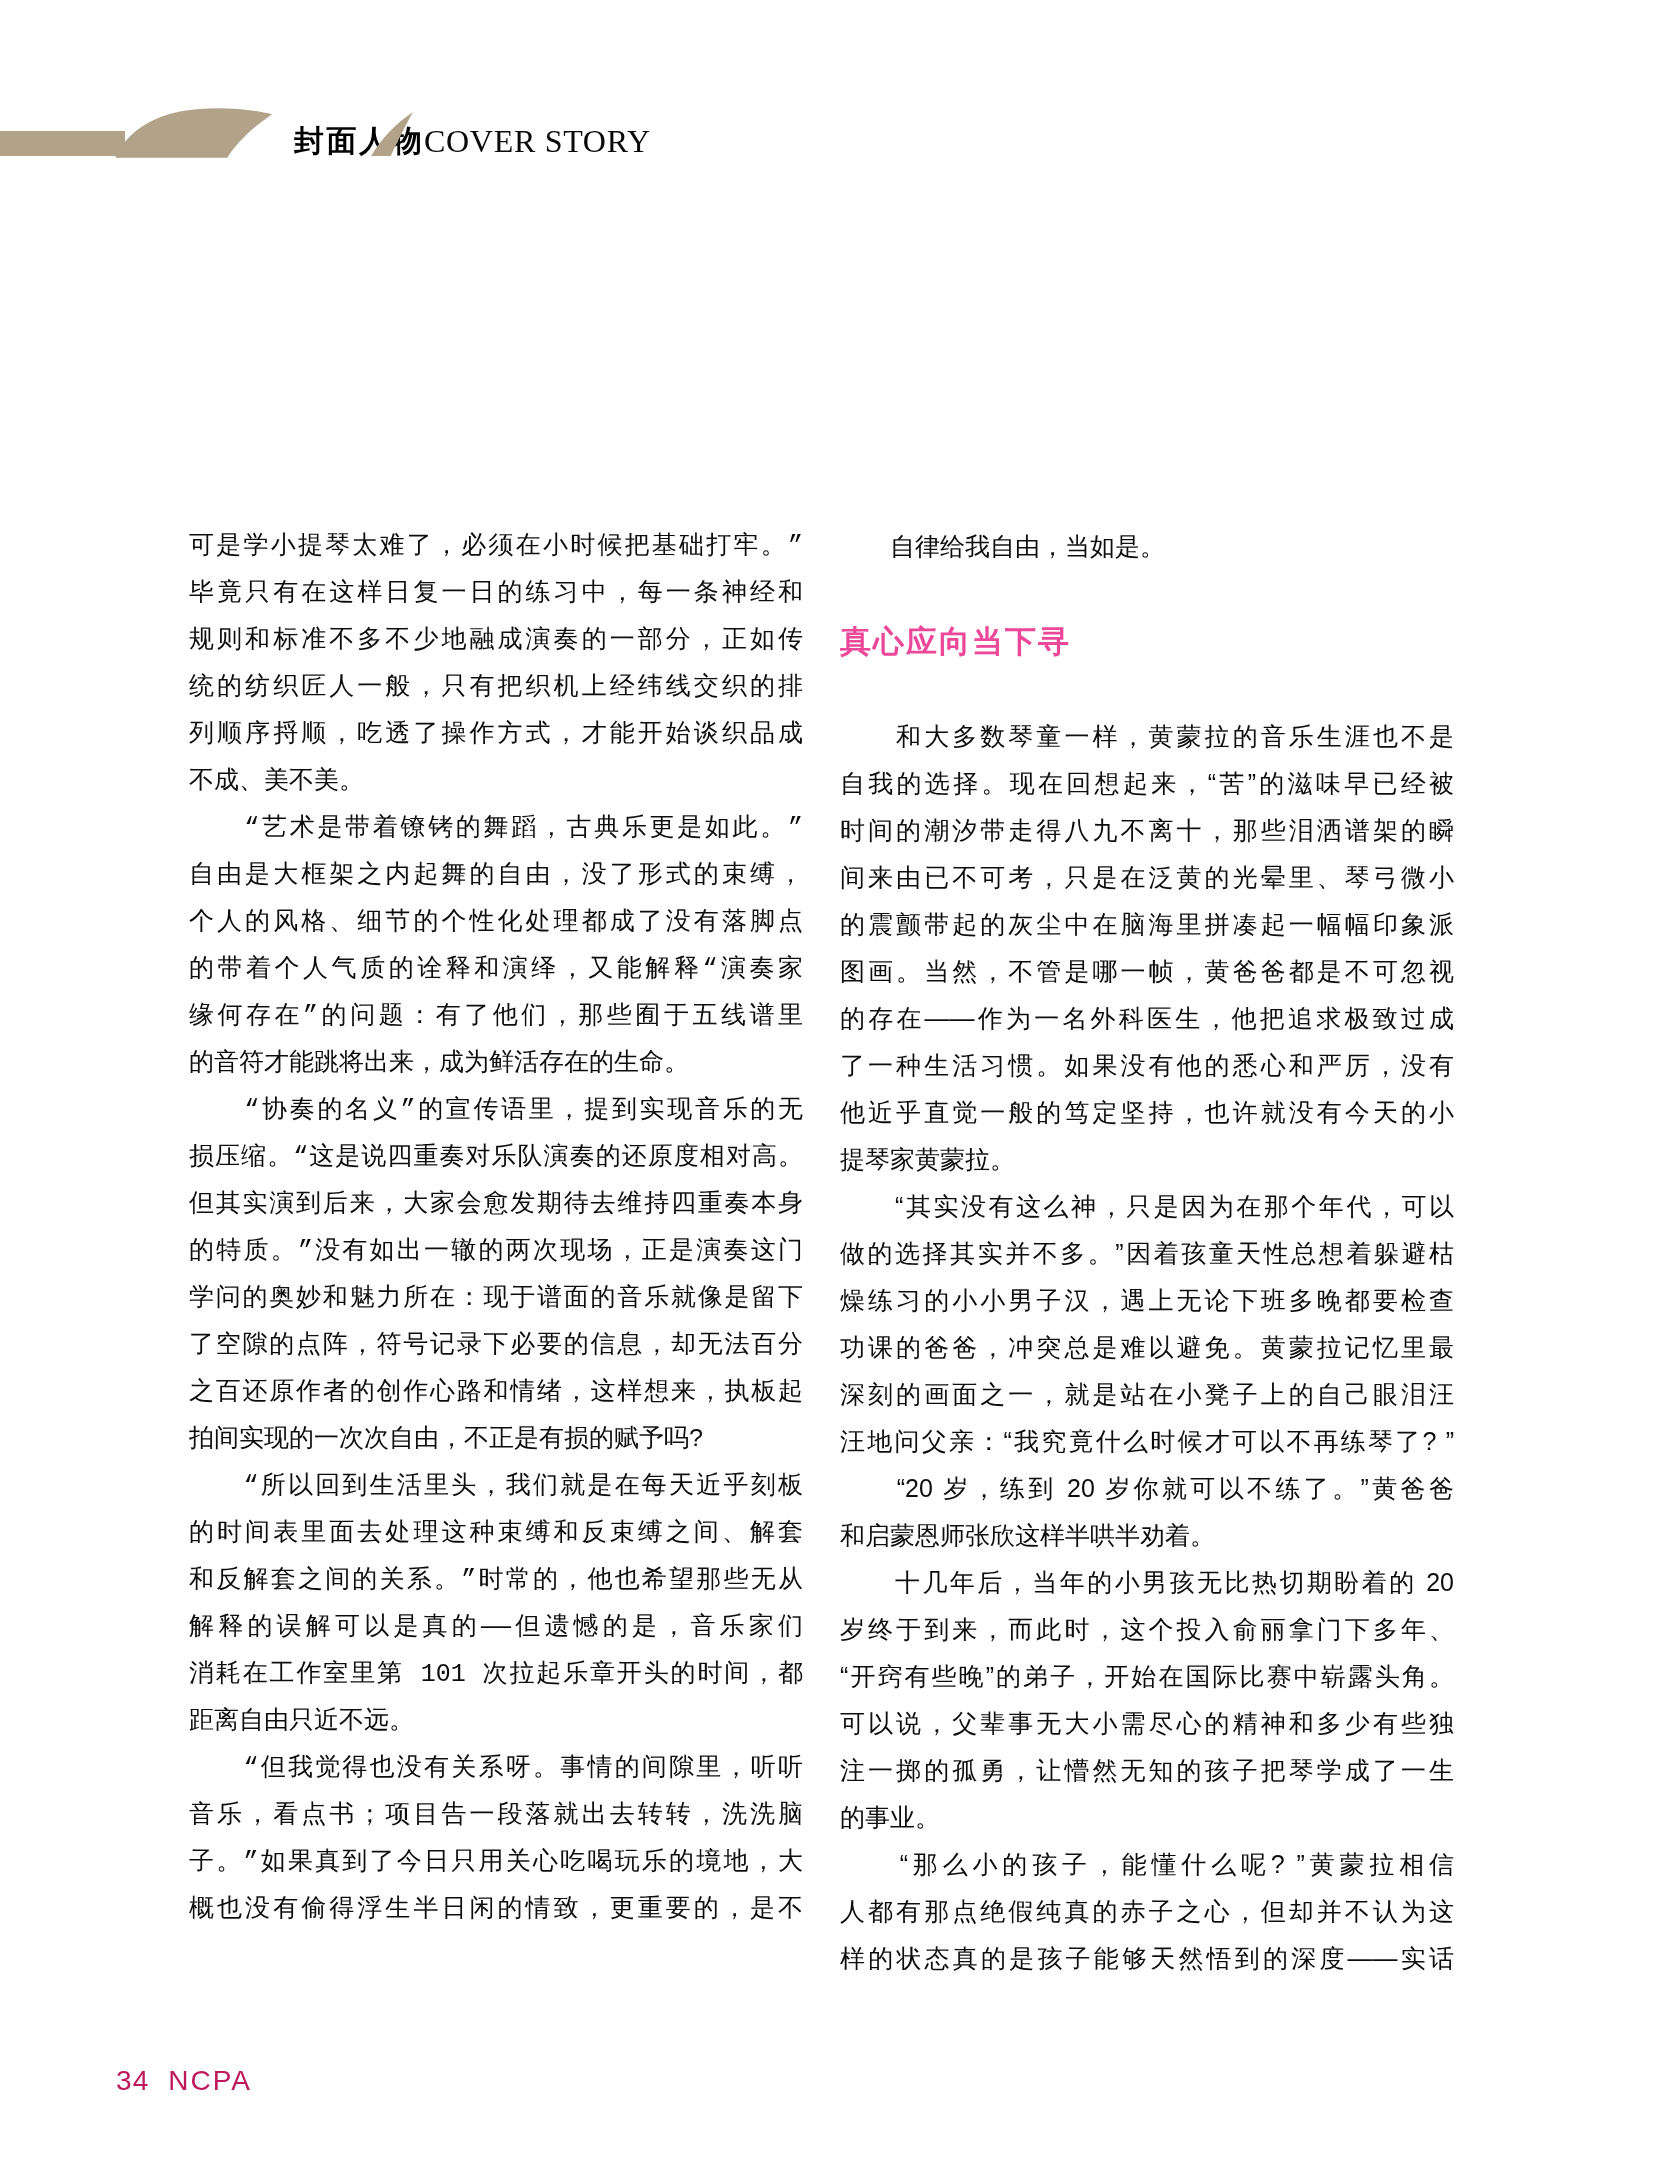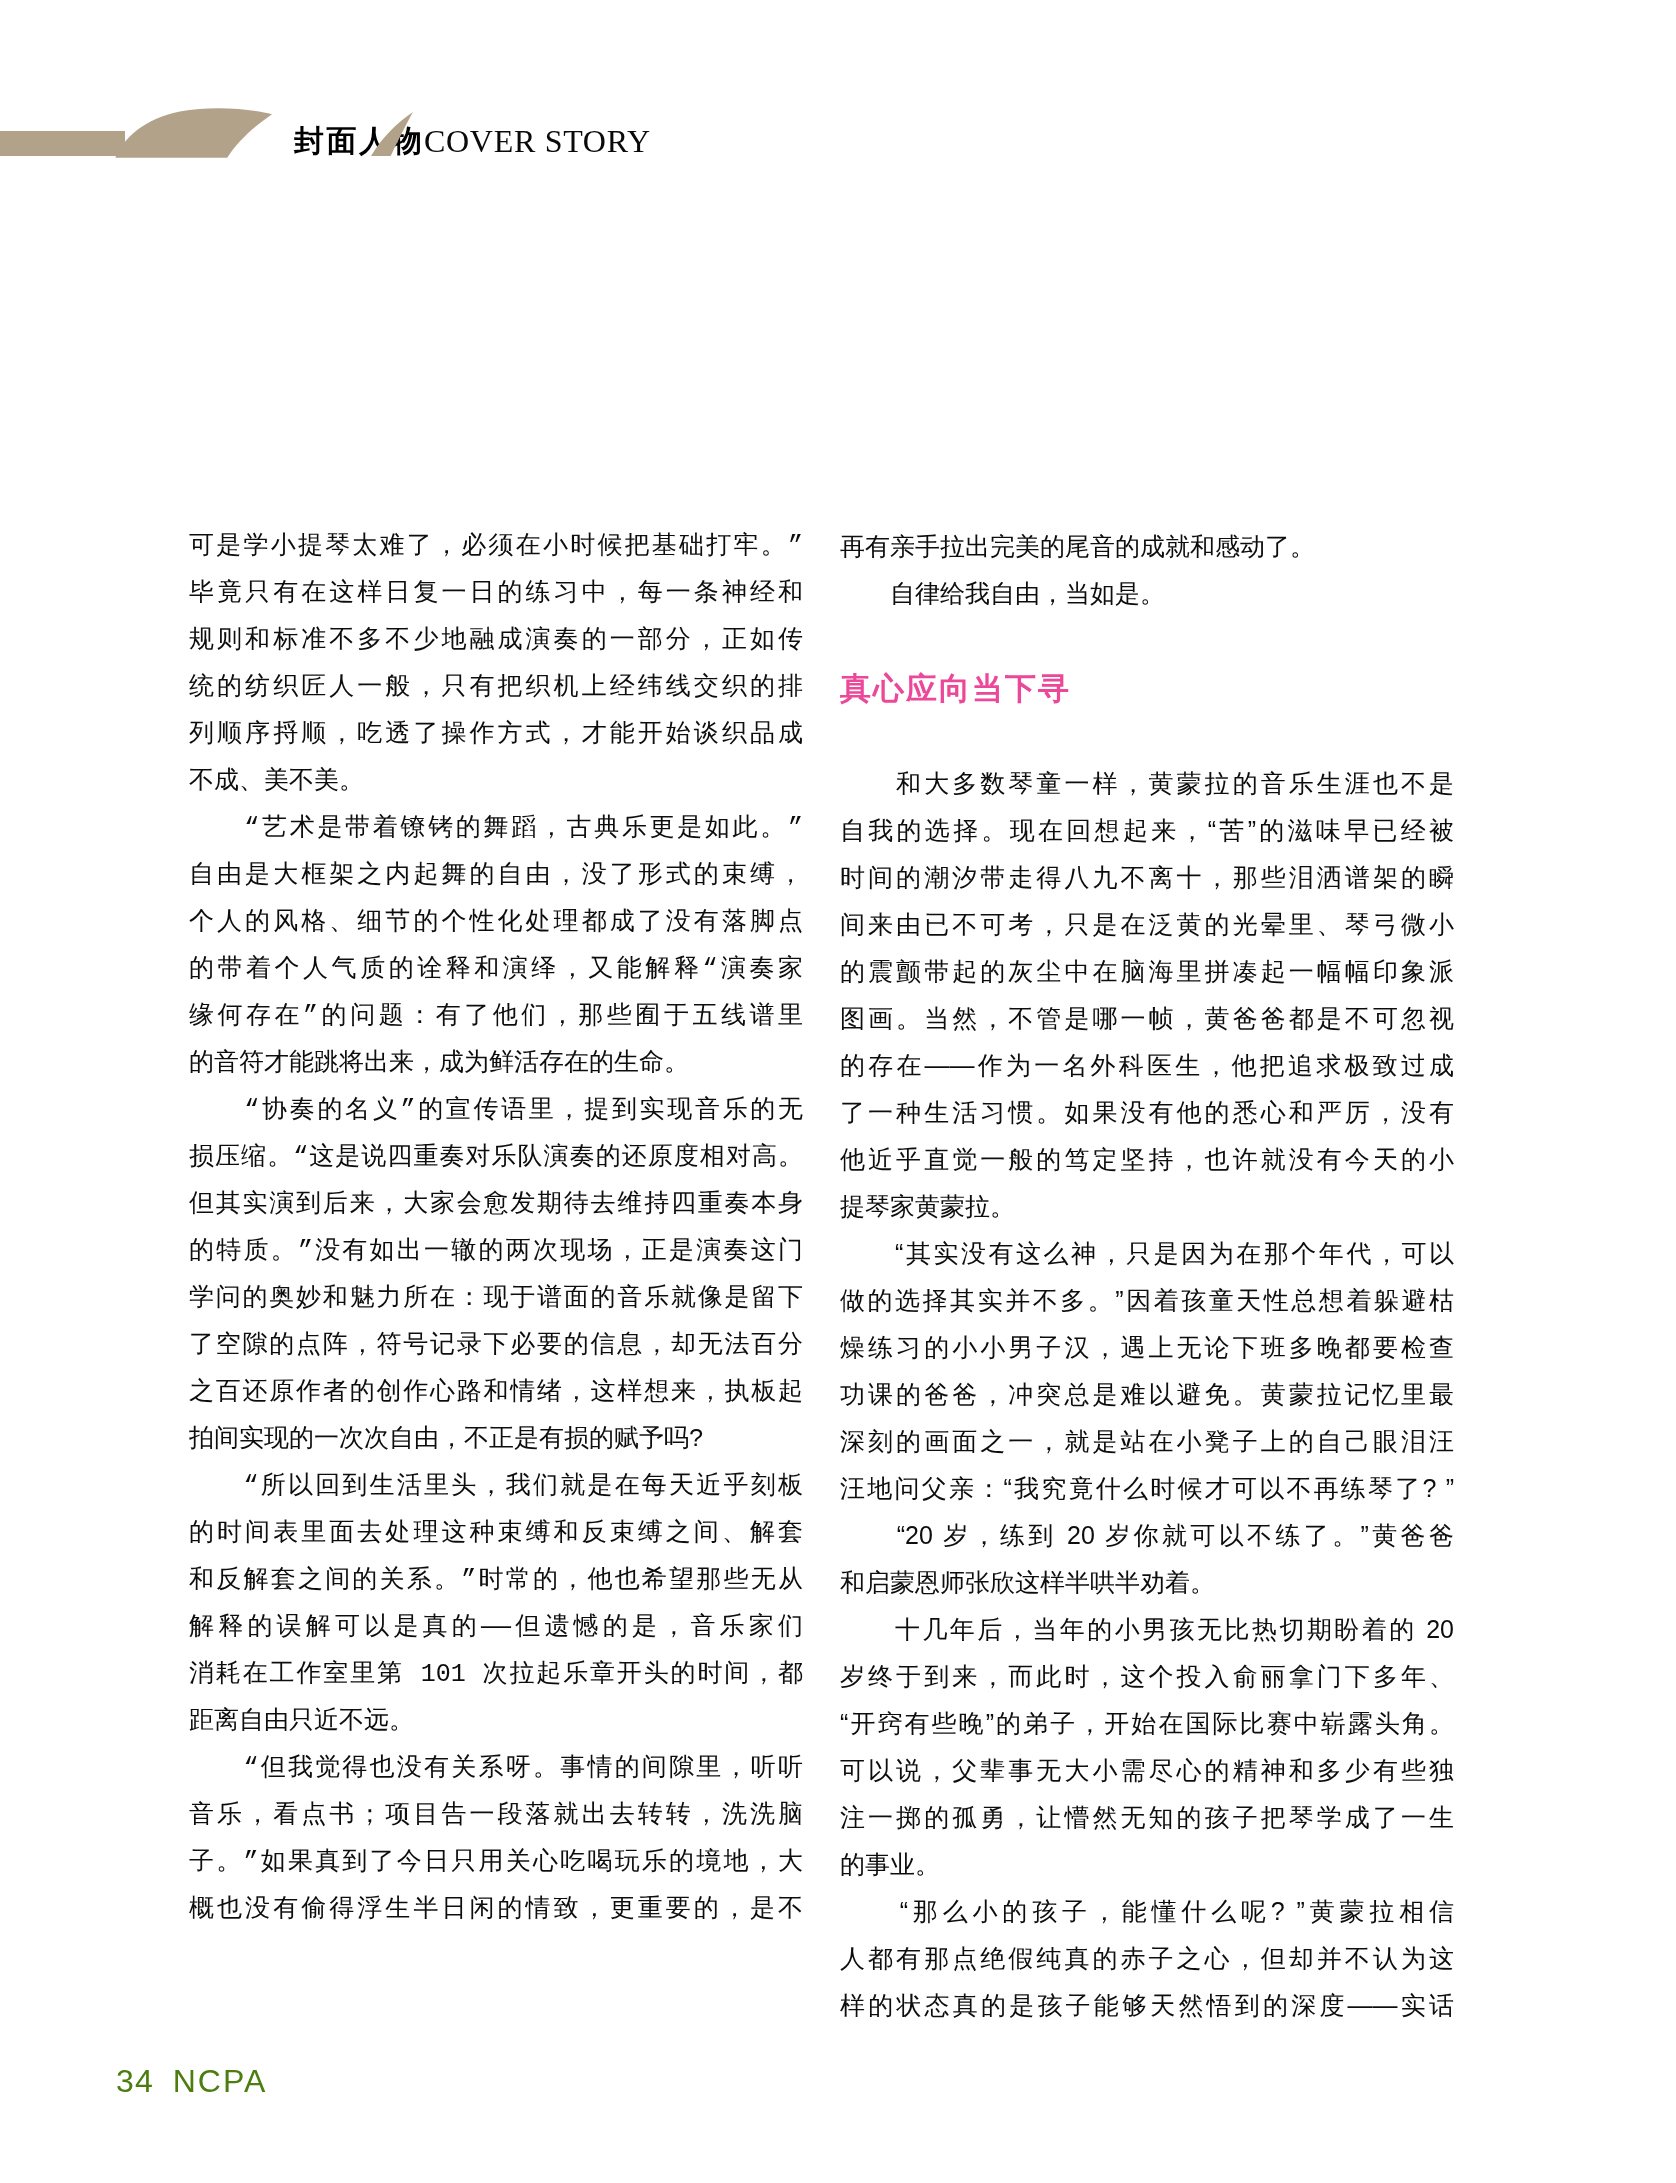--- a/index.html
+++ b/index.html
@@ -29,21 +29,21 @@
     text-align:left;
   }
   .line.j{text-align:justify;text-align-last:justify;}
   .sec-heading{
     margin:48px 0 48px 0;height:47px;line-height:47px;
     font-size:31px;font-weight:900;letter-spacing:2px;color:#ec4899;
     white-space:nowrap;
   }
   
   .footer{position:absolute;left:116px;top:2065px;height:32px;line-height:32px;
-    font-size:32px;color:#4d7c0f;white-space:nowrap;text-align:center;}
+    font-size:28px;color:#be185d;white-space:nowrap;text-align:center;}
   .footer .num{letter-spacing:1.3px;}
   .footer .brand{margin-left:18.5px;letter-spacing:2px;}
 </style>
 </head>
 <body>
 
 <div class="hdr-bar"></div>
 
 <div class="hdr-leaf">
   <svg width="158" height="50" viewBox="0 0 240 75" xmlns="http://www.w3.org/2000/svg">
@@ -91,21 +91,20 @@
       <div class="line">距离自由只近不远。</div>
       <div class="line j">　　“但我觉得也没有关系呀。事情的间隙里，听听</div>
       <div class="line j">音乐，看点书；项目告一段落就出去转转，洗洗脑</div>
       <div class="line j">子。”如果真到了今日只用关心吃喝玩乐的境地，大</div>
       <div class="line j">概也没有偷得浮生半日闲的情致，更重要的，是不</div>
     </div>
 </div>
 
 <div class="col col-right">
   <div>
-      <div class="line">再有亲手拉出完美的尾音的成就和感动了。</div>
       <div class="line">　　自律给我自由，当如是。</div>
     </div>
   <h2 class="sec-heading">真心应向当下寻</h2>
   <div>
       <div class="line j">　　和大多数琴童一样，黄蒙拉的音乐生涯也不是</div>
       <div class="line j">自我的选择。现在回想起来，“苦”的滋味早已经被</div>
       <div class="line j">时间的潮汐带走得八九不离十，那些泪洒谱架的瞬</div>
       <div class="line j">间来由已不可考，只是在泛黄的光晕里、琴弓微小</div>
       <div class="line j">的震颤带起的灰尘中在脑海里拼凑起一幅幅印象派</div>
       <div class="line j">图画。当然，不管是哪一帧，黄爸爸都是不可忽视</div>

